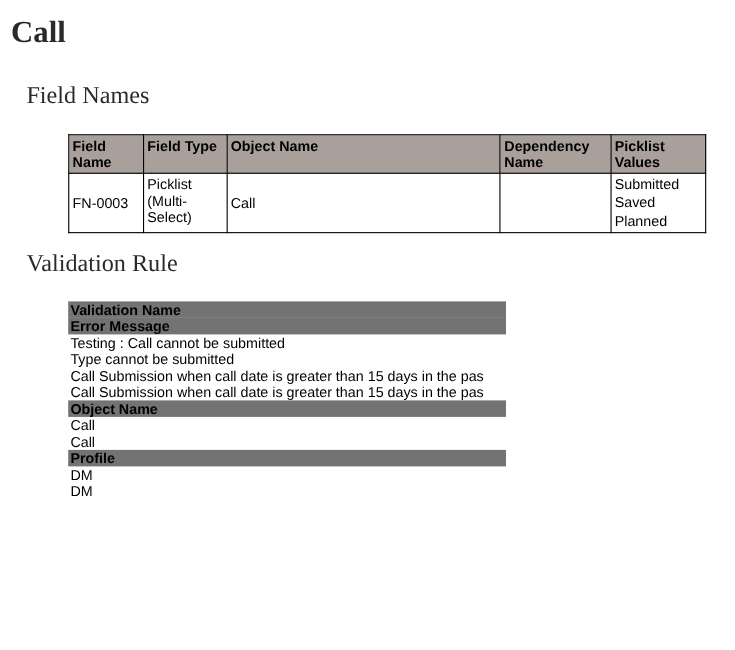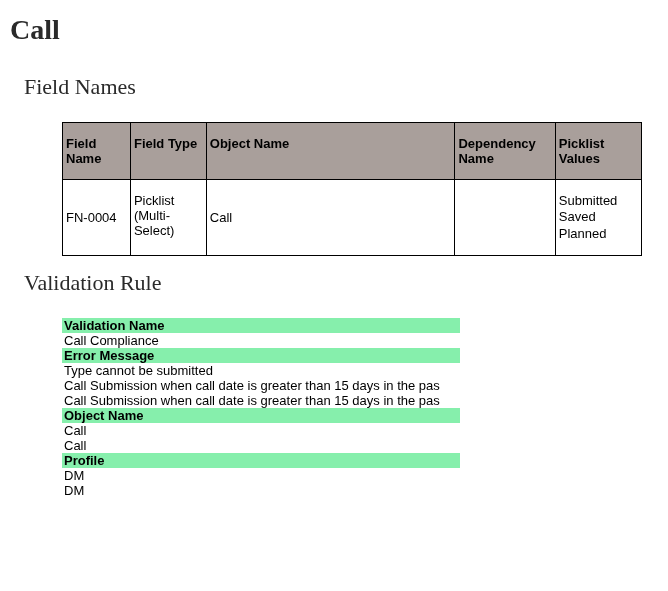--- a/index.html
+++ b/index.html
@@ -29,38 +29,38 @@
       margin-left: 52px;
     }
     table.field-table {
       border-collapse: collapse;
       font-size: 13px;
       width: 580px;
     }
     table.field-table th,
     table.field-table td {
       border: 1px solid #000;
-      padding: 13px 3px;
+      padding: 2px 3px;
       text-align: left;
       vertical-align: top;
     }
     table.field-table th {
       background: #a99f9b;
       font-weight: bold;
       color: #000;
     }
     .picklist-values div {
       line-height: 1.25;
     }
     .validation-block {
       width: 398px;
       font-size: 13px;
     }
     .val-header {
-      background: #86efac;
+      background: #737373;
       font-weight: bold;
       color: #000;
       padding: 0 2px;
     }
     .val-row {
       padding: 0 2px;
       white-space: nowrap;
       overflow: hidden;
     }
   </style>
@@ -77,41 +77,41 @@
       <tr>
         <th style="width:62px;">Field Name</th>
         <th style="width:70px;margin-top:28px;">Field Type</th>
         <th style="width:250px;">Object Name</th>
         <th style="width:94px;">Dependency Name</th>
         <th style="width:80px;">Picklist Values</th>
       </tr>
     </thead>
     <tbody>
       <tr>
-        <td style="vertical-align: middle;">FN-0004</td>
+        <td style="vertical-align: middle;">FN-0003</td>
         <td>Picklist (Multi-Select)</td>
         <td style="vertical-align: middle;">Call</td>
         <td></td>
         <td class="picklist-values">
           <div>Submitted</div>
           <div>Saved</div>
           <div>Planned</div>
         </td>
       </tr>
     </tbody>
   </table>
 </div>
 
 <h2>Validation Rule</h2>
 
 <div class="indented validation-block">
   <div class="val-header">Validation Name</div>
-  <div class="val-row">Call Compliance</div>
 
   <div class="val-header">Error Message</div>
+  <div class="val-row">Testing : Call cannot be submitted</div>
   <div class="val-row">Type cannot be submitted</div>
 
   <div class="val-row">Call Submission when call date is greater than 15 days in the pas</div>
   <div class="val-row">Call Submission when call date is greater than 15 days in the pas</div>
 
   <div class="val-header">Object Name</div>
   <div class="val-row">Call</div>
   <div class="val-row">Call</div>
 
   <div class="val-header">Profile</div>

